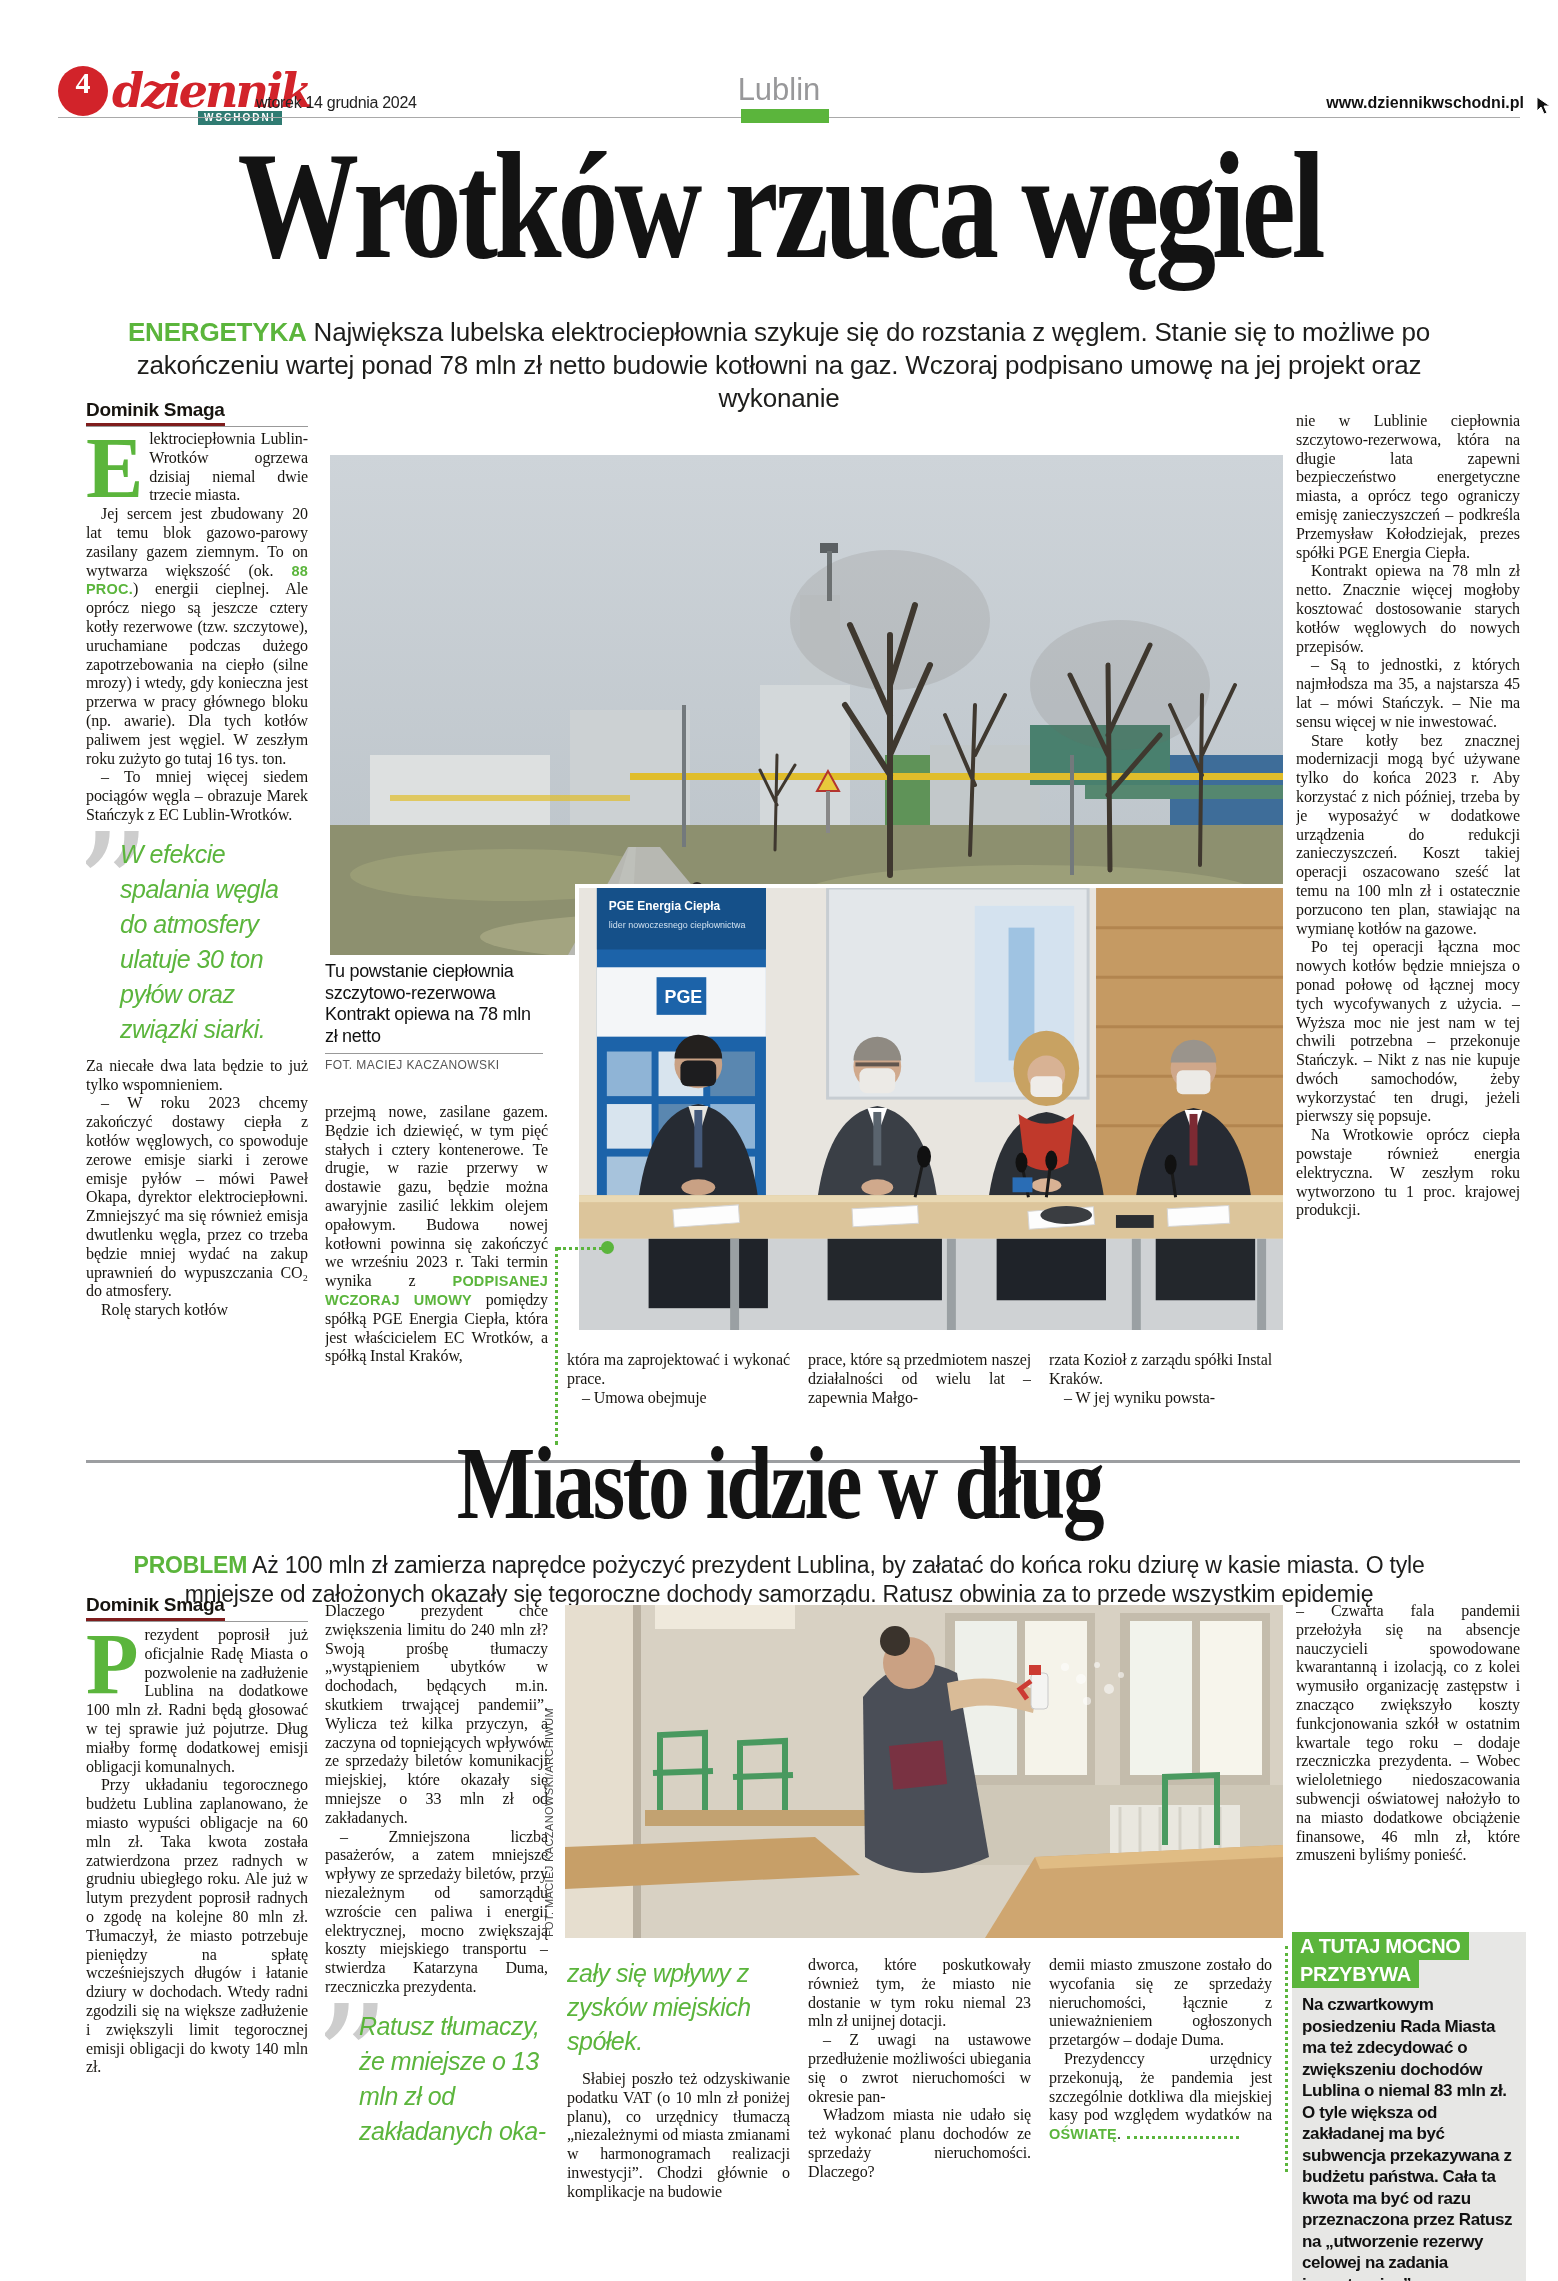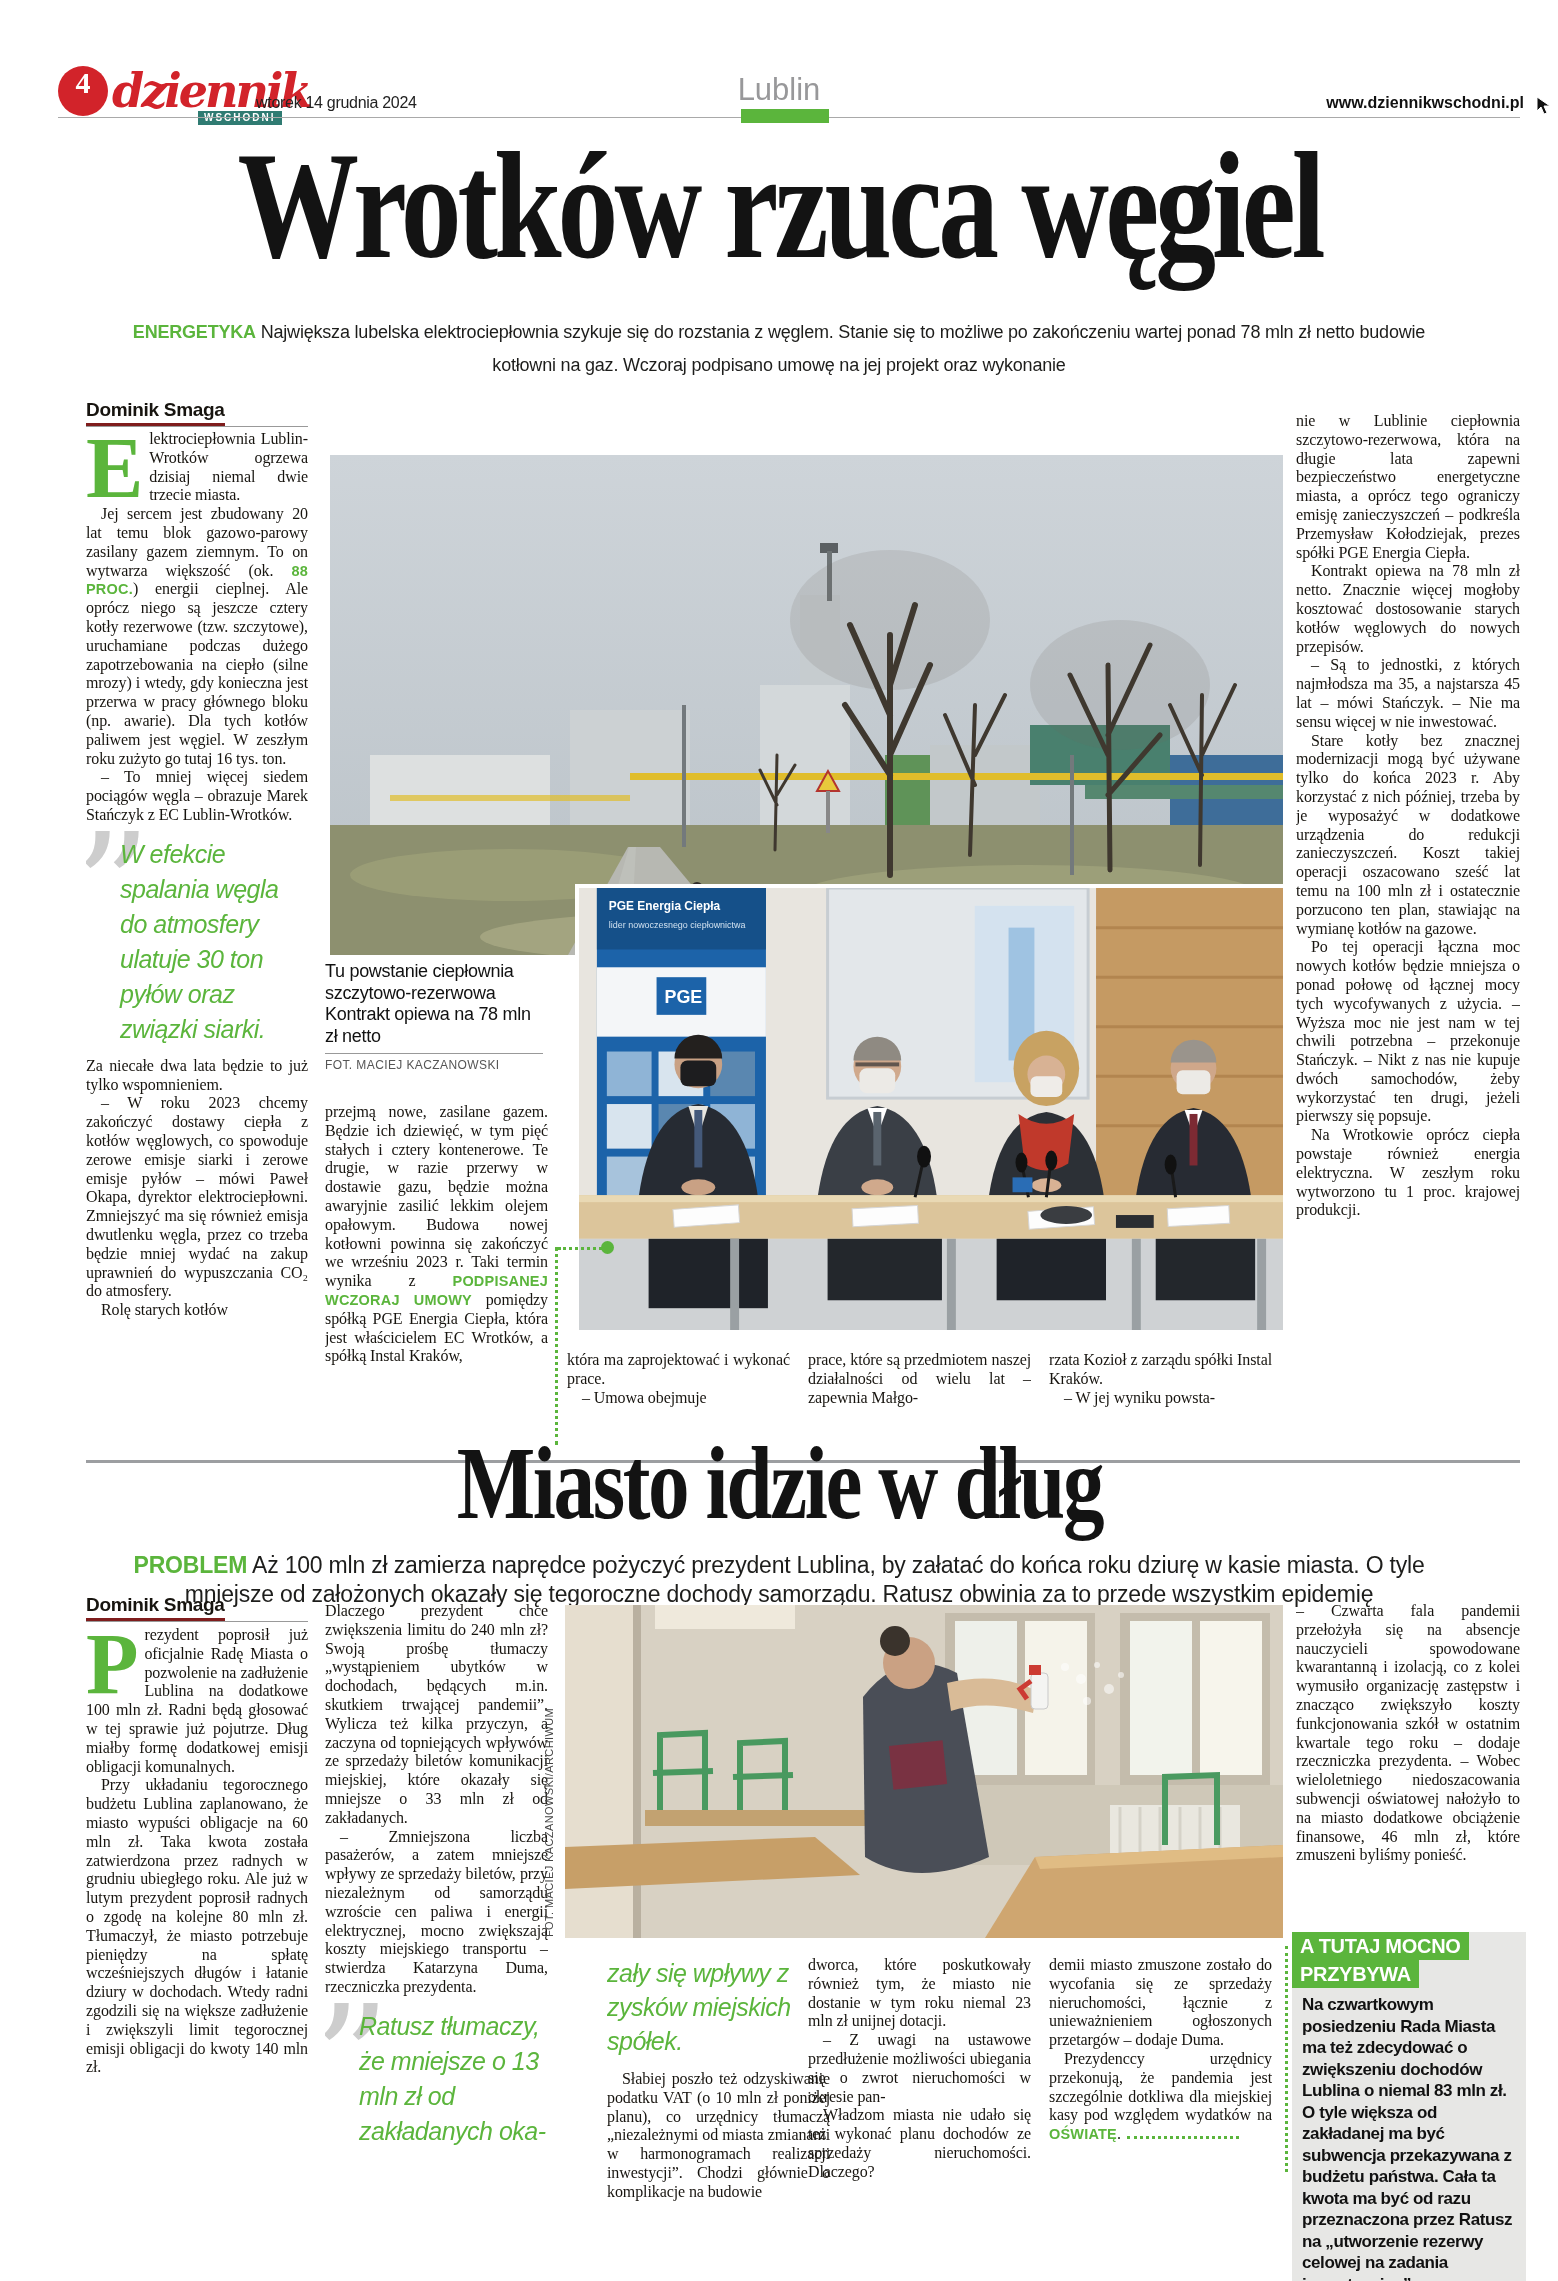--- a/index.html
+++ b/index.html
@@ -27,21 +27,21 @@
   .website b{font-weight:bold;}
   .cursor{left:1536px;top:96px;}
 
   
   .headline{left:0;width:100%;text-align:center;}
   .headline>span{display:inline-block;font-family:"Liberation Serif",serif;font-weight:bold;
     color:#131313;transform:scaleX(0.8);transform-origin:50% 50%;white-space:nowrap;}
   .h1{top:126px;} .h1>span{font-size:152px;line-height:160px;letter-spacing:-5px;}
   .h2{top:1428px;} .h2>span{font-size:104px;line-height:110px;letter-spacing:-3px;}
   .deck{left:100px;width:1358px;text-align:center;color:#1d1d1b;letter-spacing:-0.2px;}
-  .deck1{top:316px;font-size:18px;line-height:33px;}
+  .deck1{top:316px;font-size:26px;line-height:33px;}
   .deck2{top:1551px;font-size:23px;line-height:29px;}
   .kicker{color:var(--accent-green);font-weight:bold;}
 
   
   .byline{width:222px;border-bottom:1px solid #999;padding-bottom:5px;}
   .byline span{font:bold 19px "Liberation Sans",sans-serif;letter-spacing:-0.3px;
     border-bottom:3px solid #7f1d1d;padding-bottom:3px;}
 
   
   .bt{font-family:"Liberation Serif",serif;font-size:16px;line-height:18.8px;
@@ -386,21 +386,21 @@
           <circle cx="532" cy="60" r="3"></circle>
         <circle cx="544" cy="84" r="5"></circle>
           <circle cx="522" cy="96" r="4"></circle>
           <circle cx="556" cy="70" r="3"></circle>
       </g>
     </svg>
   </div>
 
   <div class="abs vcredit">FOT. MACIEJ KACZANOWSKI/ARCHIWUM</div>
 
-  <div class="abs" style="left:567px;top:1956px;width:223px;height:325px;overflow:hidden;margin-left:40px;">
+  <div class="abs" style="left:567px;top:1956px;width:223px;height:325px;overflow:hidden;">
     <div class="pq-cont">zały się wpływy z zysków miejskich spółek.</div>
     <div class="bt">
         <p>Słabiej poszło też odzyskiwanie podatku VAT (o 10 mln zł poniżej planu), co urzędnicy tłumaczą „niezależnymi od miasta zmianami w harmonogramach realizacji inwestycji”. Chodzi głównie o komplikacje na budowie</p>
       </div>
   </div>
 
   <div class="abs bt" style="left:808px;top:1956px;width:223px;height:325px;">
     <p class="first">dworca, które poskutkowały również tym, że miasto nie dostanie w tym roku niemal 23 mln zł unijnej dotacji.</p>
     <p>– Z uwagi na ustawowe przedłużenie możliwości ubiegania się o zwrot nieruchomości w okresie pan-</p>
     <p>Władzom miasta nie udało się też wykonać planu dochodów ze sprzedaży nieruchomości. Dlaczego?</p>

